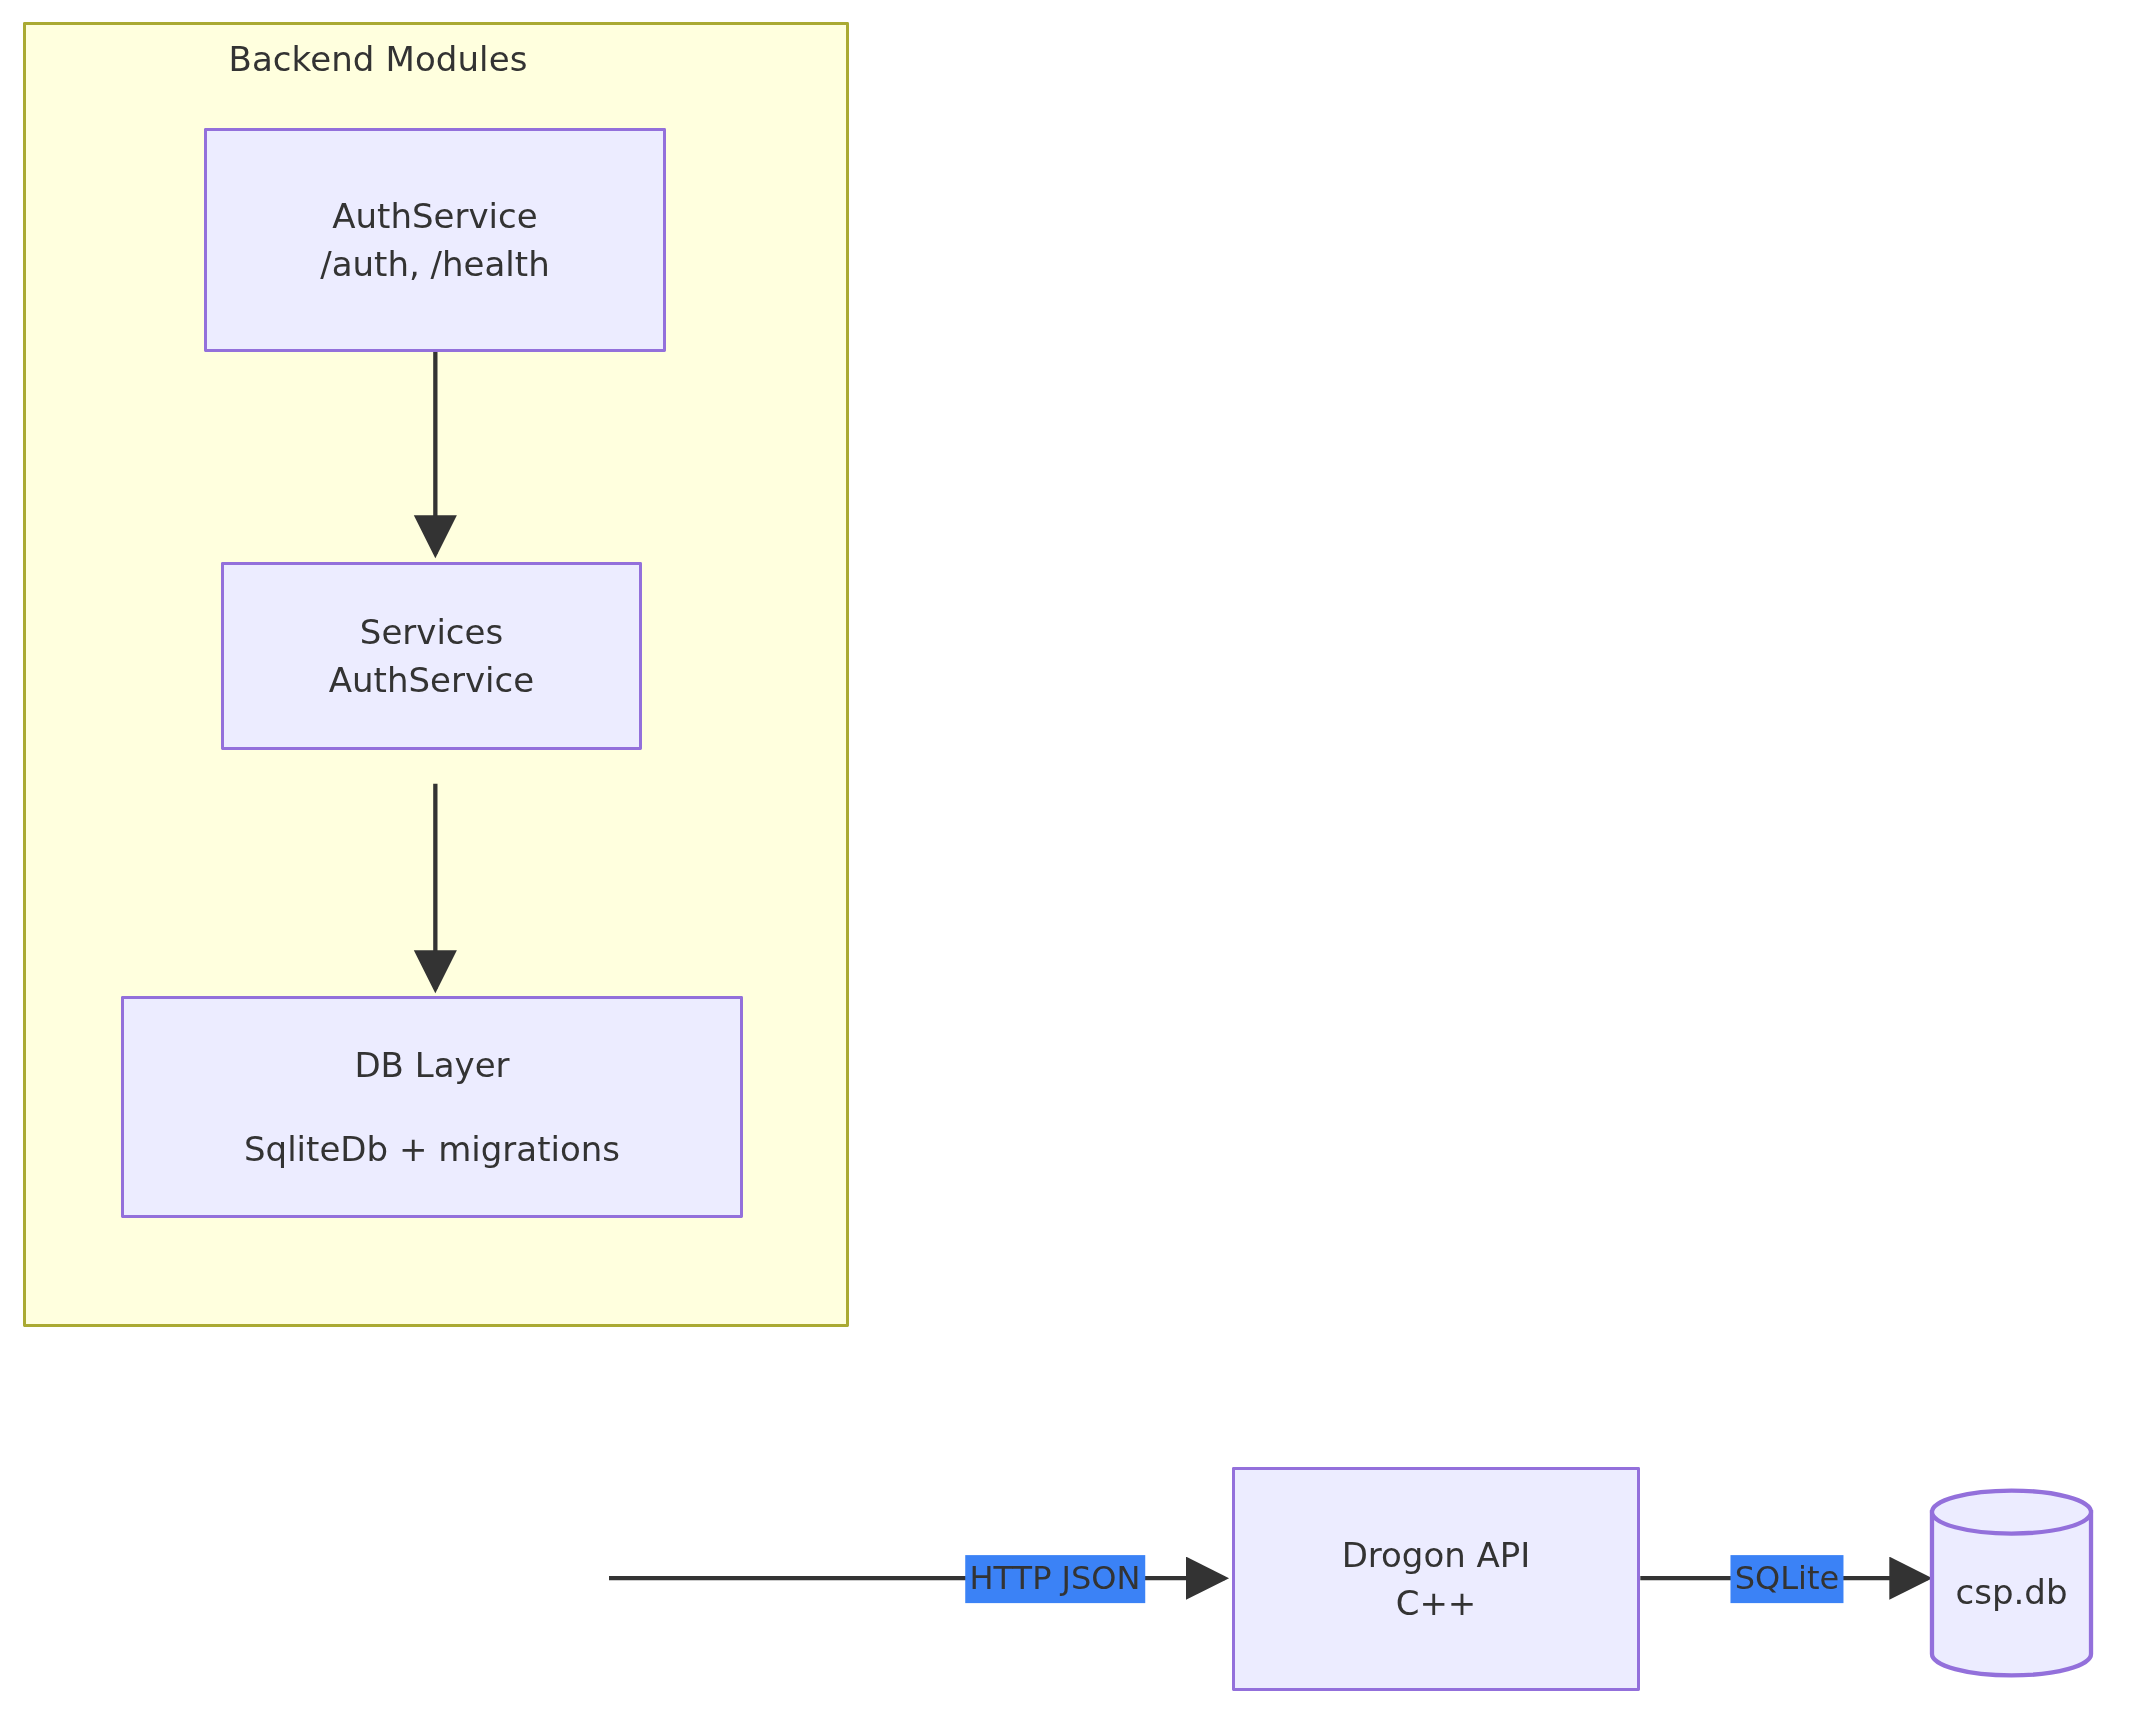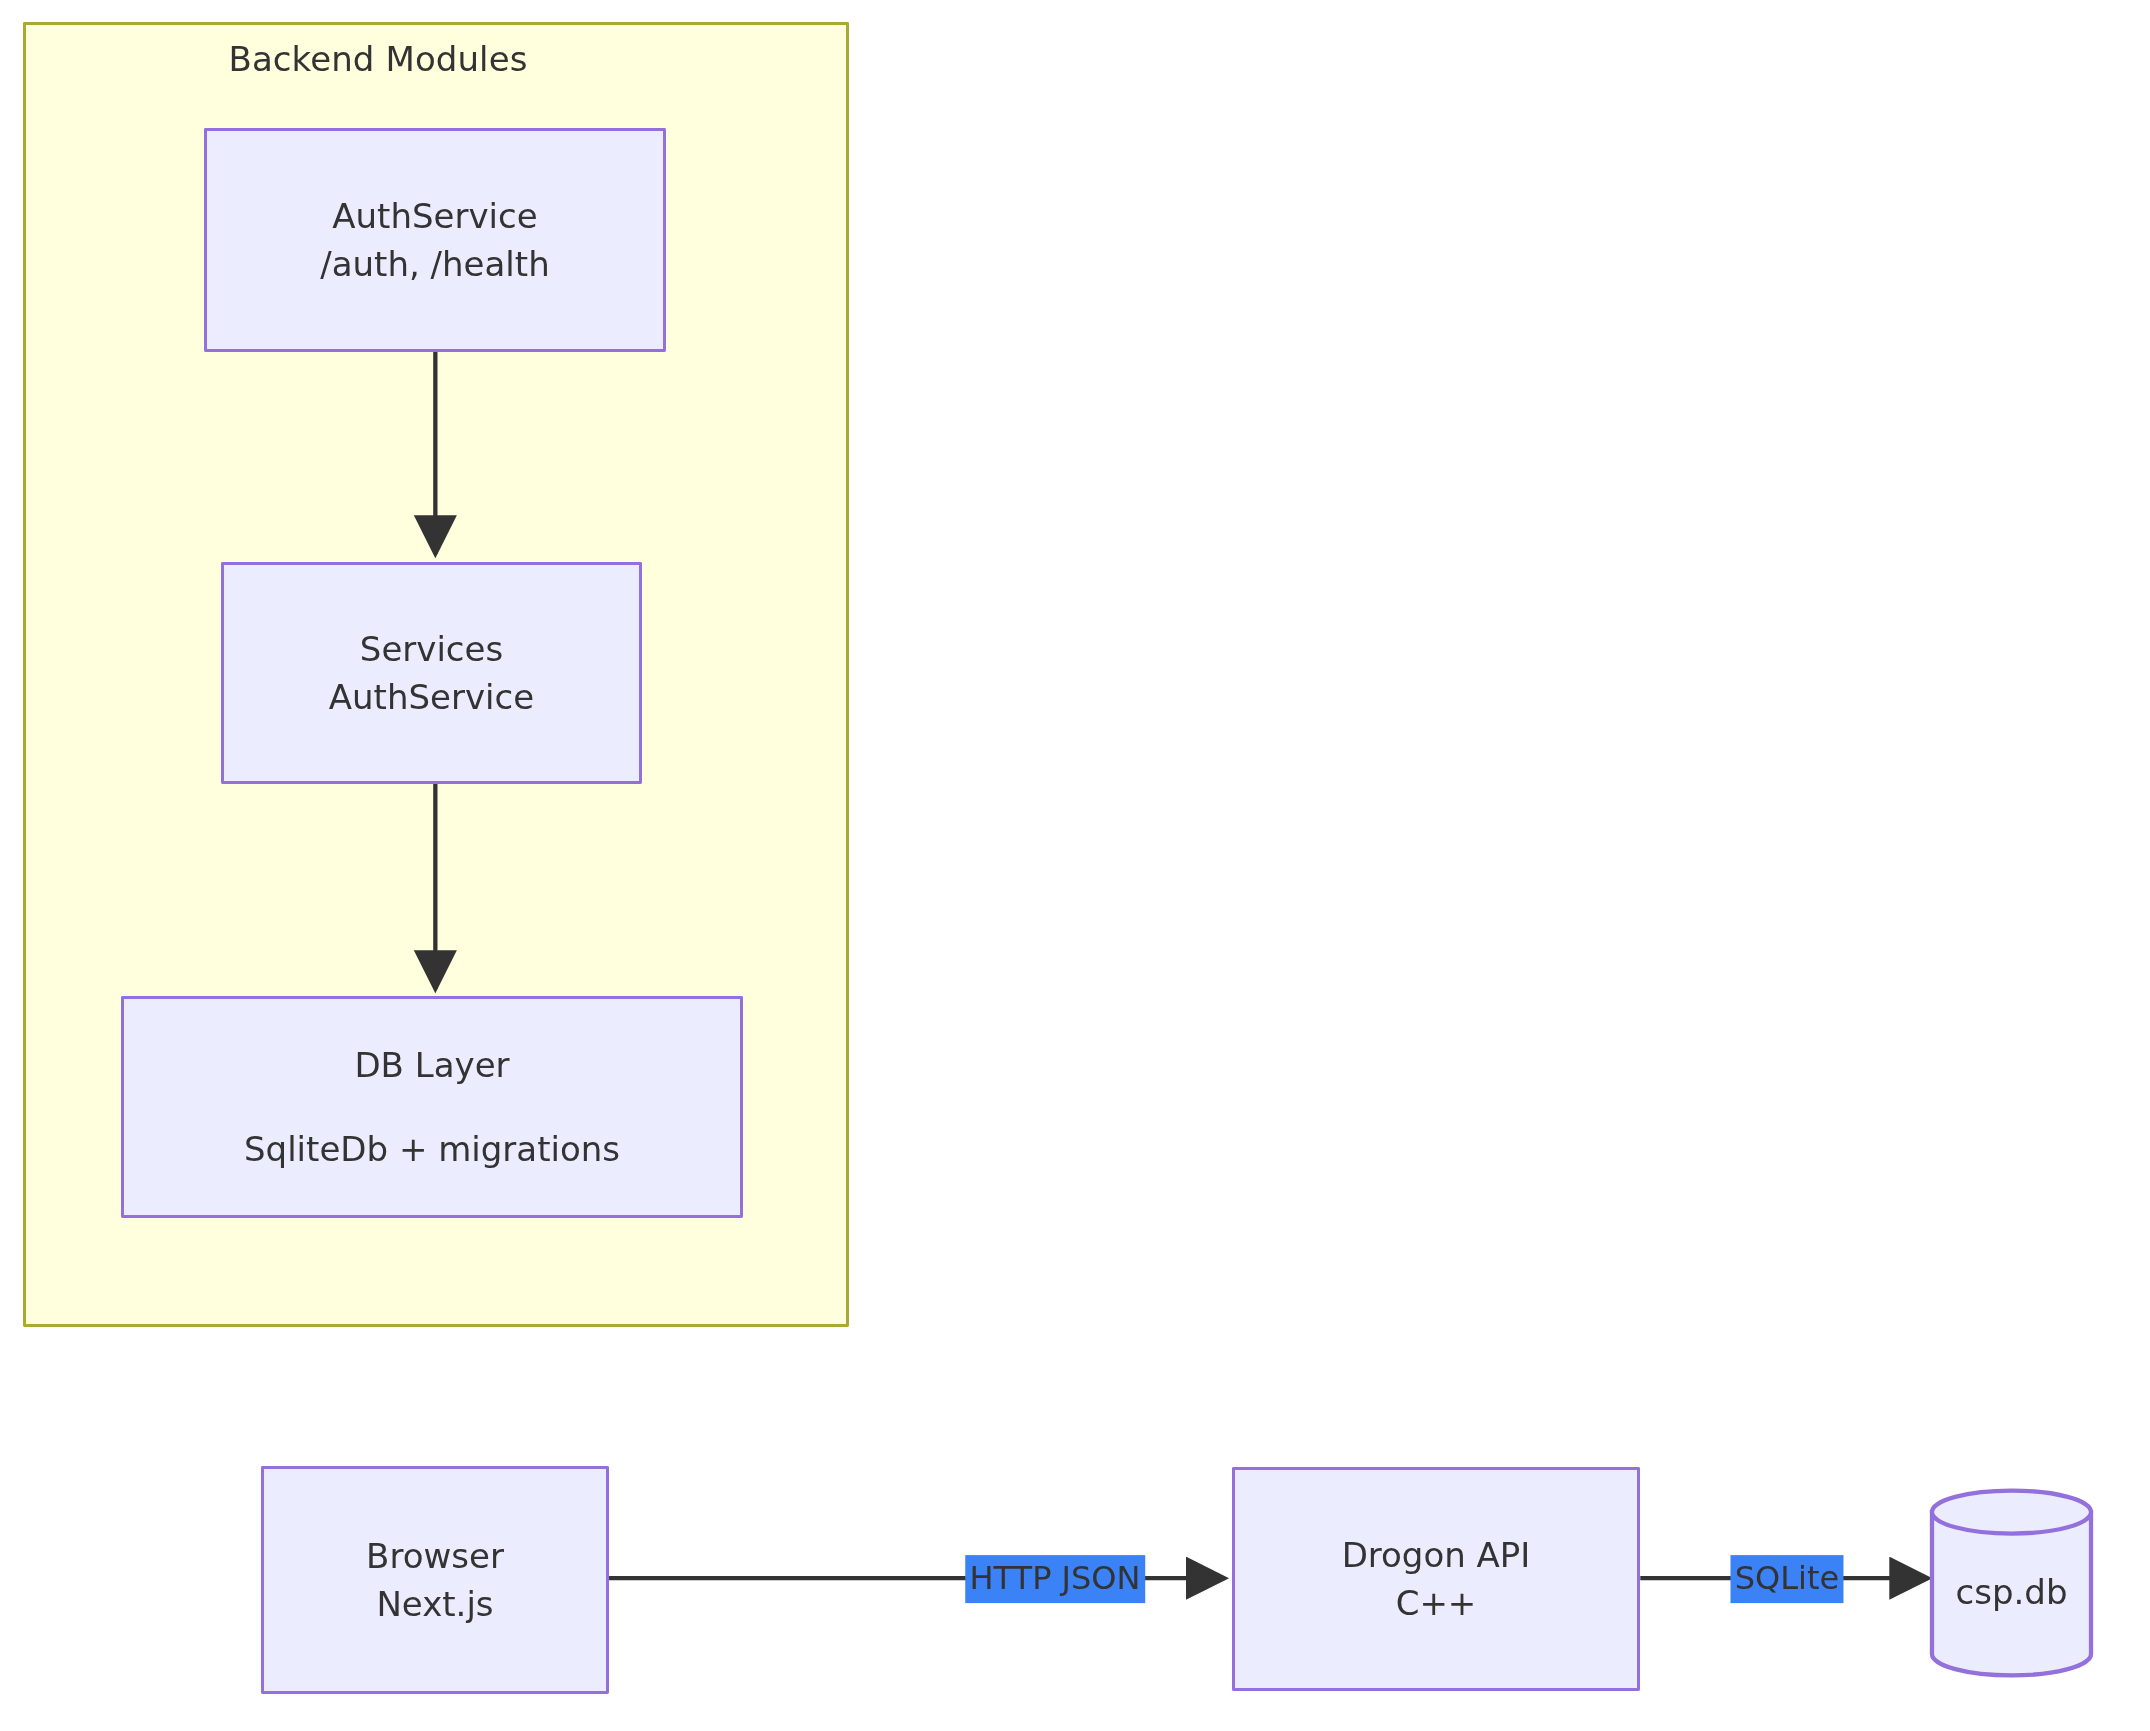--- a/index.html
+++ b/index.html
@@ -110,34 +110,30 @@
     <path d="M848,2199 L1706,2199" stroke="#333333" stroke-width="6" fill="none" marker-end="url(#arrow)"></path>
 
     <path d="M2285,2199 L2686,2199" stroke="#333333" stroke-width="6" fill="none" marker-end="url(#arrow)"></path>
   </svg>
 
   <div class="node" style="left:204px; top:128px; width:462px; height:224px;">
     <span class="line">AuthService</span>
     <span class="line">/auth, /health</span>
   </div>
 
-  <div class="node" style="left:221px; top:562px; width:421px; height:222px;">
+  <div class="node" style="left:221px; top:562px; width:421px; height:188px;">
     <span class="line">Services</span>
     <span class="line">AuthService</span>
   </div>
 
   <div class="node" style="left:121px; top:996px; width:622px; height:222px;gap:36px;">
     <span class="line">DB Layer</span>
     <span class="line">SqliteDb + migrations</span>
   </div>
 
-  <div class="node" style="left:261px; top:1466px; width:348px; height:228px;">
-    <span class="line">Browser</span>
-    <span class="line">Next.js</span>
-  </div>
 
   <div class="node" style="left:1232px; top:1467px; width:408px; height:224px;">
     <span class="line">Drogon API</span>
     <span class="line">C++</span>
   </div>
 
   <div class="cyl" style="left:1928px; top:1487px; width:167px; height:192px;">
     <svg width="167" height="192" viewBox="0 0 232 268">
       <path d="M5,35 L5,233 A111,30 0 0 0 227,233 L227,35 Z" fill="#ececff" stroke="#9370db" stroke-width="6"></path>
       <ellipse cx="116" cy="35" rx="111" ry="30" fill="#ececff" stroke="#9370db" stroke-width="6"></ellipse>

